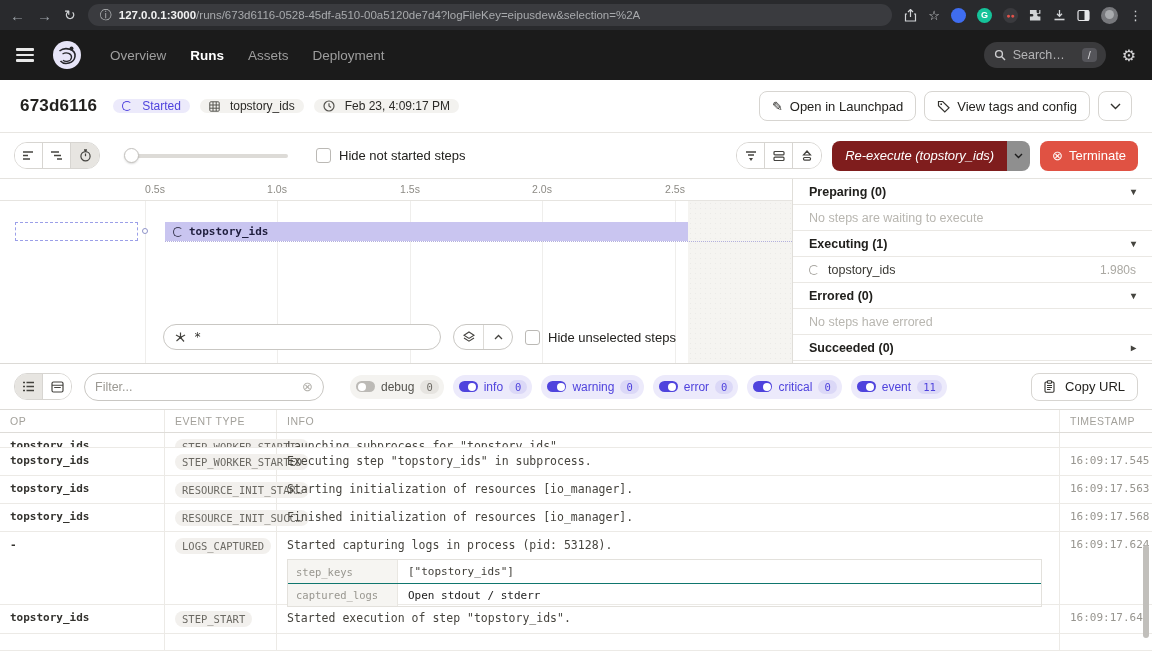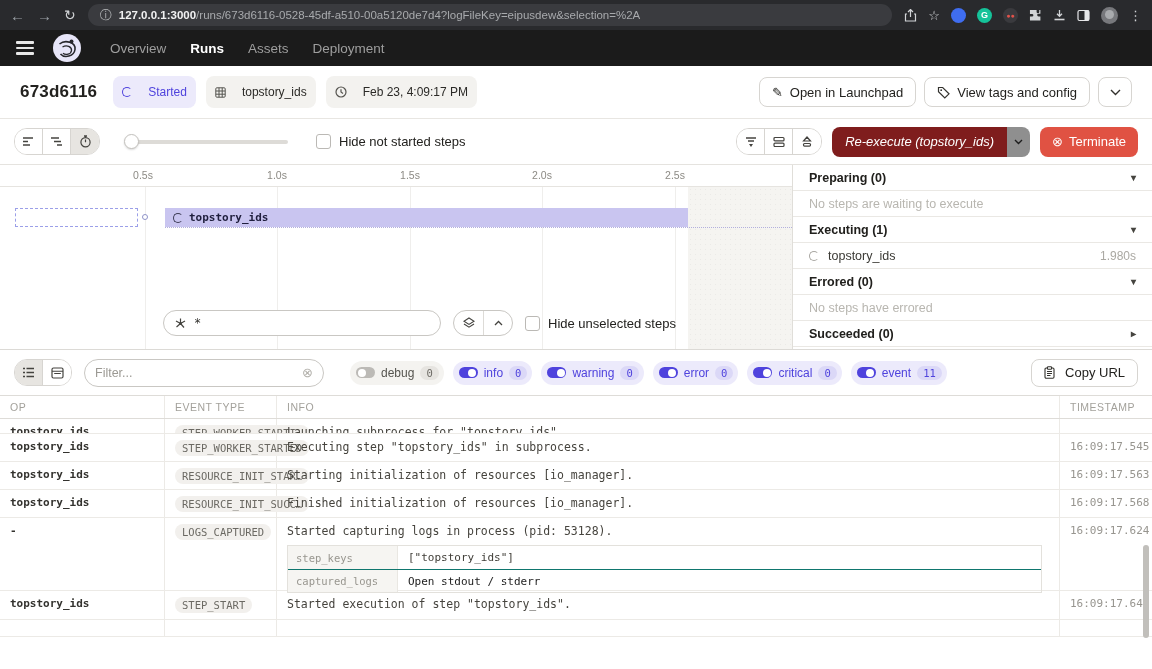--- a/index.html
+++ b/index.html
@@ -14,36 +14,36 @@
   .urlbar .info-i { color:#b8babc; font-size:12px; }
   .url-host { color:#f1f1f2; font-weight:bold; }
   .url-path { color:#a8aaad; }
   .chrome-icons { display:flex; align-items:center; gap:11px; }
   .ext-dot { width:15px; height:15px; border-radius:50%; display:inline-flex; align-items:center; justify-content:center; font-size:9px; font-weight:bold; color:#fff; }
   .glyph { font-size:13px; color:#d2d4d7; }
   .avatar-c { width:17px; height:17px; border-radius:50%; background:#77787c; position:relative; overflow:hidden; }
   .avatar-c:after { content:""; position:absolute; left:4px; top:3px; width:9px; height:9px; border-radius:50%; background:#a9abae; }
 
   
-  .dag-nav { height:36px; background:#1b1b1b; display:flex; align-items:center; padding:0 16px; gap:18px; }
+  .dag-nav { height:50px; background:#1b1b1b; display:flex; align-items:center; padding:0 16px; gap:18px; }
   .hamburger { width:18px; display:flex; flex-direction:column; gap:3px; cursor:pointer; }
   .hamburger span { height:2.5px; background:#e8e8e8; border-radius:1px; }
   .nav-links { display:flex; gap:24px; margin-left:10px; }
   .nav-link { color:#9e9e9e; font-size:13.5px; cursor:pointer; }
   .nav-link.active { color:#ffffff; font-weight:bold; }
   .nav-right { margin-left:auto; display:flex; align-items:center; gap:16px; }
   .search-pill { height:26px; min-width:122px; background:#3a3a3c; border-radius:13px; display:flex; align-items:center; padding:0 6px 0 10px; gap:7px; cursor:text; }
   .search-pill .ph { color:#b4b4b6; font-size:12.5px; }
   .kbd { background:#55555a; color:#d9d9db; border-radius:4px; font-size:11px; padding:1px 6px; margin-left:10px; }
   .gear { color:#d6d6d8; font-size:16px; cursor:pointer; }
 
   
   .run-header { height:53px; display:flex; align-items:center; padding:0 20px; gap:10px; border-bottom:1px solid #e8e6e2; background:#fff; }
   .run-id { font-size:17px; font-weight:bold; letter-spacing:.2px; margin-right:6px; }
-  .pill { height:32px; border-radius:8px; display:inline-flex; align-items:center; gap:16px; padding:0 9px; font-size:12px; background:#f3f2ef; color:#2b2a27; }
+  .pill { height:14px; border-radius:8px; display:inline-flex; align-items:center; gap:10px; padding:0 9px; font-size:12px; background:#f3f2ef; color:#2b2a27; }
   .pill.status { background:#ECEAFB; color:#4F43DD; }
   .spinner { width:10px; height:10px; border-radius:50%; border:1.5px solid #4F43DD; border-right-color:transparent; display:inline-block; }
   .spinner.gray { border-color:#a9a7a2; border-right-color:transparent; }
   .spinner.dark { border-color:#3c3b55; border-right-color:transparent; }
   .hdr-actions { margin-left:auto; display:flex; gap:8px; }
   .btn { height:30px; border:1px solid #d7d5d1; background:#fff; border-radius:8px; display:inline-flex; align-items:center; gap:7px; padding:0 12px; font-size:13px; color:#23221f; cursor:pointer; white-space:nowrap; }
   .btn.icon-only { width:34px; justify-content:center; padding:0; }
 
   
   .toolbar { height:45px; display:flex; align-items:center; padding:0 14px; gap:0; }
@@ -193,20 +193,33 @@
         <path d="M7.5 11 C13 6.5 24 9 23 16.5 C22 23.5 12.5 25.5 8.5 21" stroke="#26262b" fill="none" stroke-width="1.6"></path>
         <path d="M10.5 14 C14.5 11.5 20 13.5 19.5 17.5 C19 21.5 13.5 22.5 11 20.2" stroke="#26262b" fill="none" stroke-width="1.3"></path>
       </svg>
     </span>
   <div class="nav-links">
     <span class="nav-link">Overview</span>
     <span class="nav-link active">Runs</span>
     <span class="nav-link">Assets</span>
     <span class="nav-link">Deployment</span>
   </div>
+  <div class="nav-right">
+    <div class="search-pill">
+      <span>
+          <svg width="12" height="12" viewBox="0 0 12 12">
+            <circle cx="5" cy="5" r="3.4" stroke="#cfcfd1" fill="none" stroke-width="1.4"></circle>
+            <line x1="7.8" y1="7.8" x2="11" y2="11" stroke="#cfcfd1" stroke-width="1.4"></line>
+          </svg>
+        </span>
+      <span class="ph">Search…</span>
+      <span class="kbd">/</span>
+    </div>
+    <span class="gear">⚙</span>
+  </div>
 </div>
 
 <div class="run-header">
   <span class="run-id">673d6116</span>
   <span class="pill status">
     <span class="spinner"></span>
     <span>Started</span>
   </span>
   <span class="pill">
     <span>
@@ -318,21 +331,21 @@
     <span class="btn-danger">
       <span class="x">⊗</span>
       <span>Terminate</span>
     </span>
   </div>
 </div>
 
 <div class="mid">
   <div class="gantt">
     <div class="axis">
-      <span class="tick" style="left:123px;">0.5s</span>
+      <span class="tick" style="left:135px;">0.5s</span>
       <span class="tick" style="left:257px;">1.0s</span>
       <span class="tick" style="left:390px;">1.5s</span>
       <span class="tick" style="left:522px;">2.0s</span>
       <span class="tick" style="left:655px;">2.5s</span>
     </div>
     <div class="gridline" style="left:145px;"></div>
     <div class="gridline" style="left:277px;"></div>
     <div class="gridline" style="left:410px;"></div>
     <div class="gridline" style="left:542px;"></div>
     <div class="gridline" style="left:675px;"></div>

